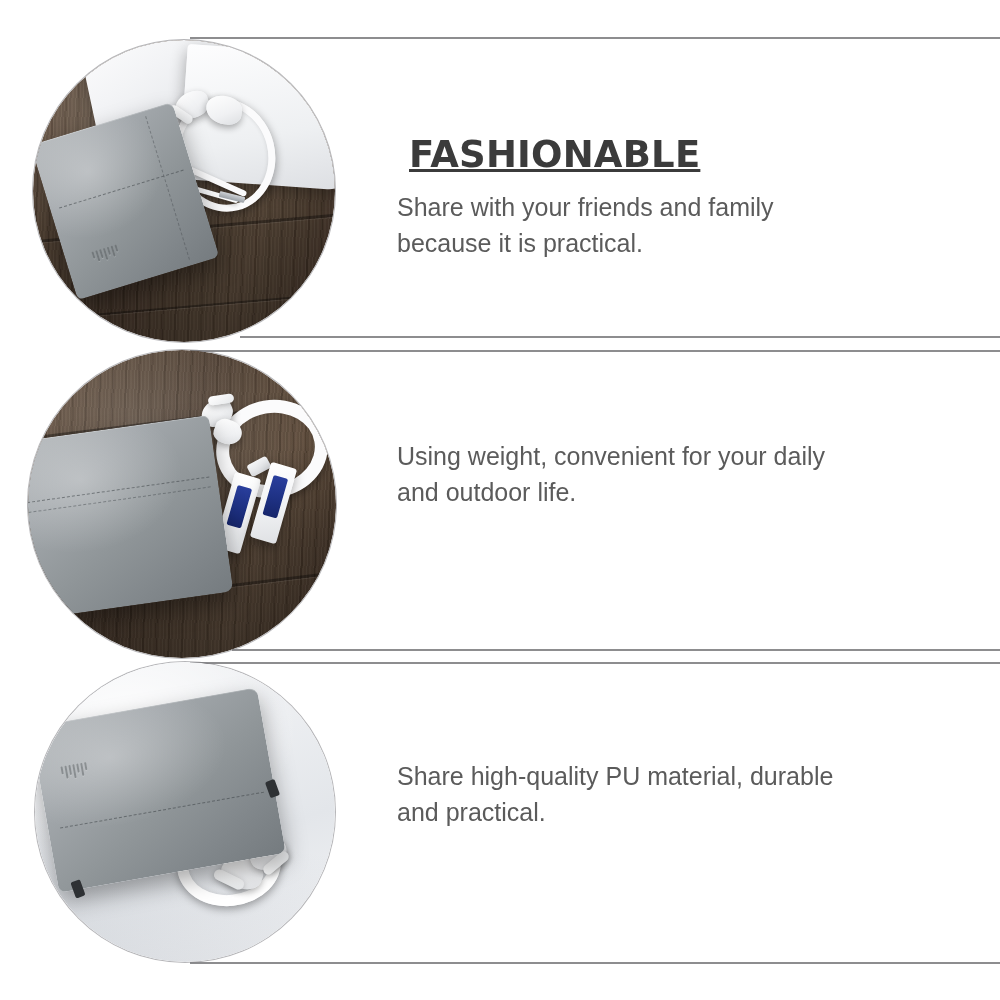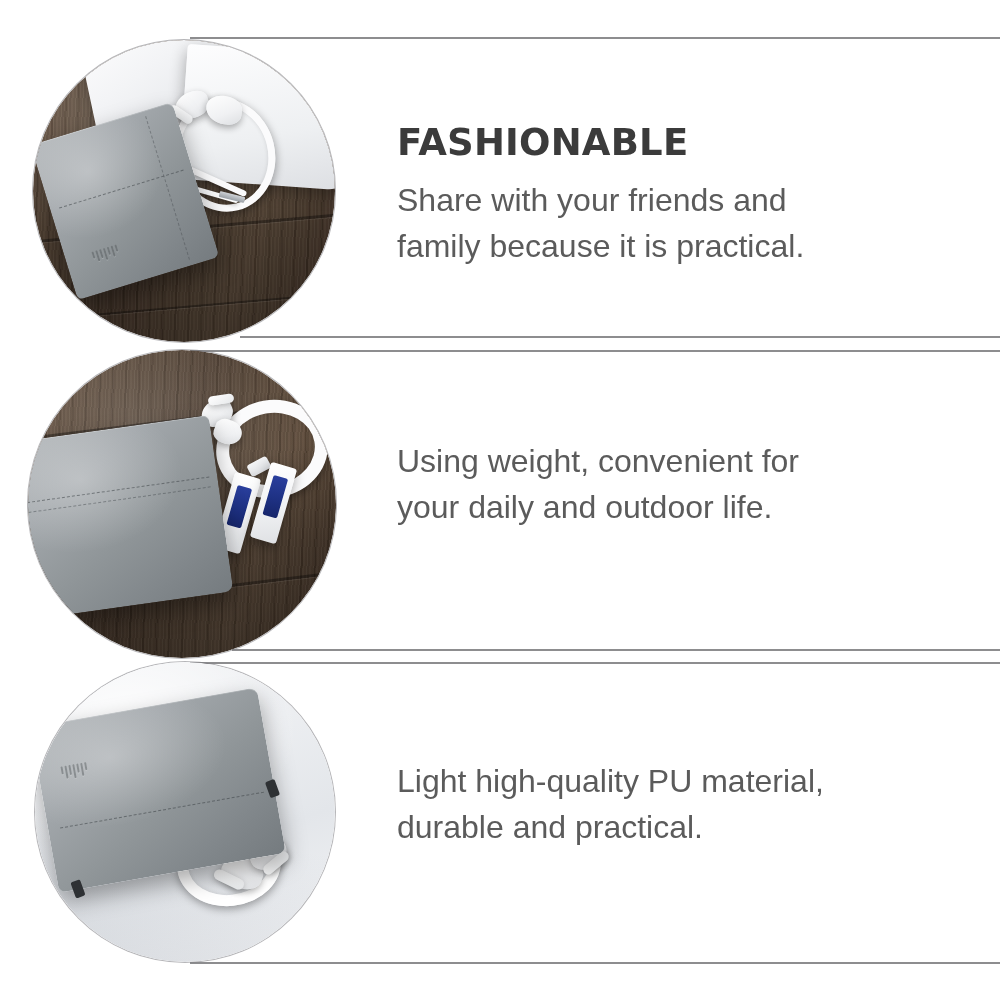--- a/index.html
+++ b/index.html
@@ -199,33 +199,34 @@
     border-radius: 2px;
   }
 
   
   .copy {
     position: absolute;
     left: 397px;
     width: 520px;
   }
   .headline {
-    margin: 0;
+    margin: 12px;
     font-family: "DejaVu Sans", sans-serif;
     font-weight: bold;
     font-size: 37px;
     letter-spacing: 0.2px;
     color: #3b3b3b;
     line-height: 1.05;
     white-space: nowrap;
+    text-decoration: underline;
   }
   .body {
     margin: 14px 0 0 0;
     font-family: "Liberation Sans", sans-serif;
-    font-size: 32px;
+    font-size: 25px;
     font-weight: 400;
     line-height: 1.44;
     color: #5b5b5b;
     max-width: 470px;
   }
 </style>
 </head>
 <body>
 
 <div class="page">
@@ -340,17 +341,17 @@
               <i style="height:8px;"></i>
           </div>
           <div class="corner-tab" style="right:-3px; top:56%; width:10px; height:17px; transform:rotate(-10deg);"></div>
           <div class="corner-tab" style="left:6%; bottom:-8px; width:10px; height:17px; transform:rotate(-10deg);"></div>
         </div>
 
       </div>
     </div>
 
     <div class="copy" style="top:744px;">
-      <p class="body">Light high-quality PU material, durable and practical.</p>
+      <p class="body">Share high-quality PU material, durable and practical.</p>
     </div>
   </div>
 
 </div>
 
 </body></html>

